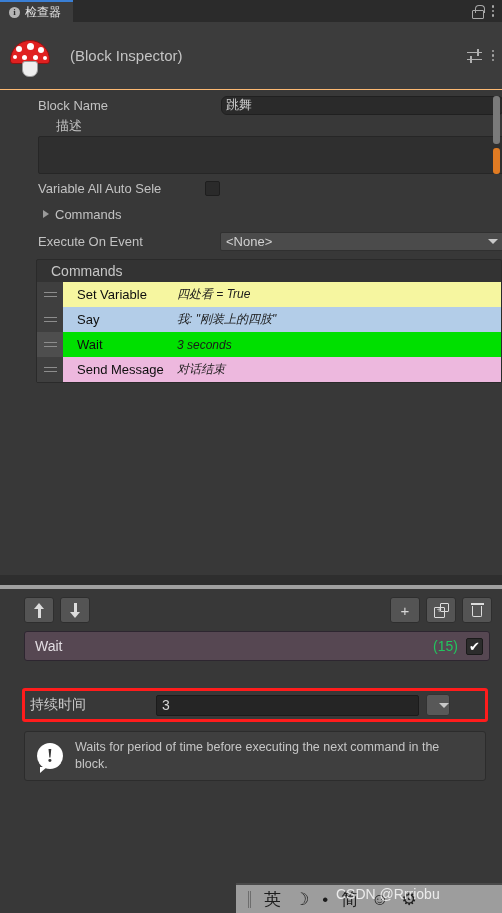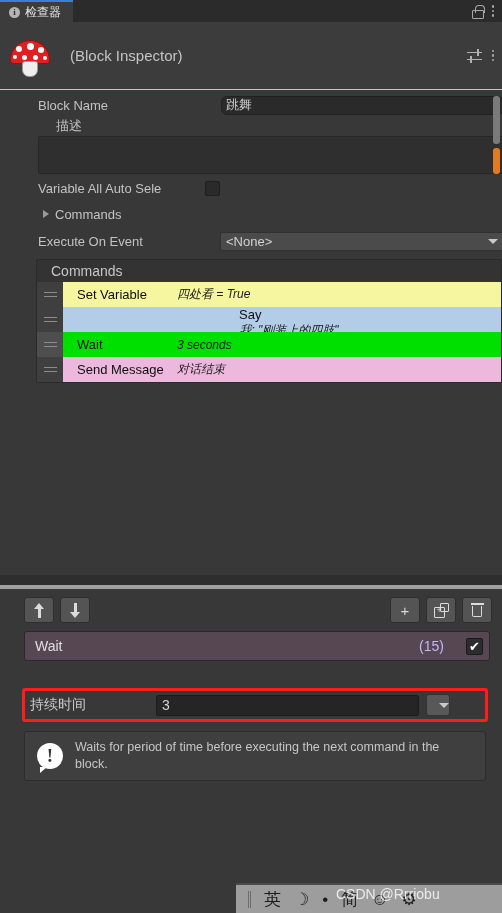--- a/index.html
+++ b/index.html
@@ -184,21 +184,21 @@
     position: absolute; top: 3px; left: 1.5px; width: 10px; height: 11px;
     border: 1.4px solid #dcdcdc; border-top: none; border-radius: 0 0 2px 2px;
   }
 
   .sel-bar {
     margin: 0 12px 0 24px; height: 30px; background: #564752;
     border: 1px solid #2d2630; border-radius: 3px;
     display: flex; align-items: center; padding: 0 6px 0 10px;
   }
   .sel-name { color: #e2dde2; font-size: 14px; }
-  .sel-count { margin-left: auto; color: #c4b5fd; font-size: 14px; margin-right: 22px; }
+  .sel-count { margin-left: auto; color: #22c55e; font-size: 14px; margin-right: 8px; }
   .sel-cb {
     width: 17px; height: 17px; background: #2c2c2c;
     border: 1px solid #1a1a1a; border-radius: 2px;
     display: flex; align-items: center; justify-content: center;
     color: #ffffff; font-size: 13px; line-height: 1;
   }
 
   .redbox {
     position: absolute; left: 22px; top: 99px; width: 466px; height: 34px;
     border: 3px solid #ff1c1c; border-radius: 3px;
@@ -349,21 +349,21 @@
         </span>
       </div>
 
       <div class="cmd-row">
         <span class="gutter">
           <span class="grip">
               <i></i>
               <i></i>
             </span>
         </span>
-        <span class="cmd-main" style="background:#b3cde8;flex-direction:column;">
+        <span class="cmd-main" style="background:#b3cde8;">
           <span class="cmd-type">Say</span>
           <span class="cmd-summary">我: "刚装上的四肢"</span>
         </span>
       </div>
 
       <div class="cmd-row">
         <span class="gutter sel">
           <span class="grip">
               <i></i>
               <i></i>

